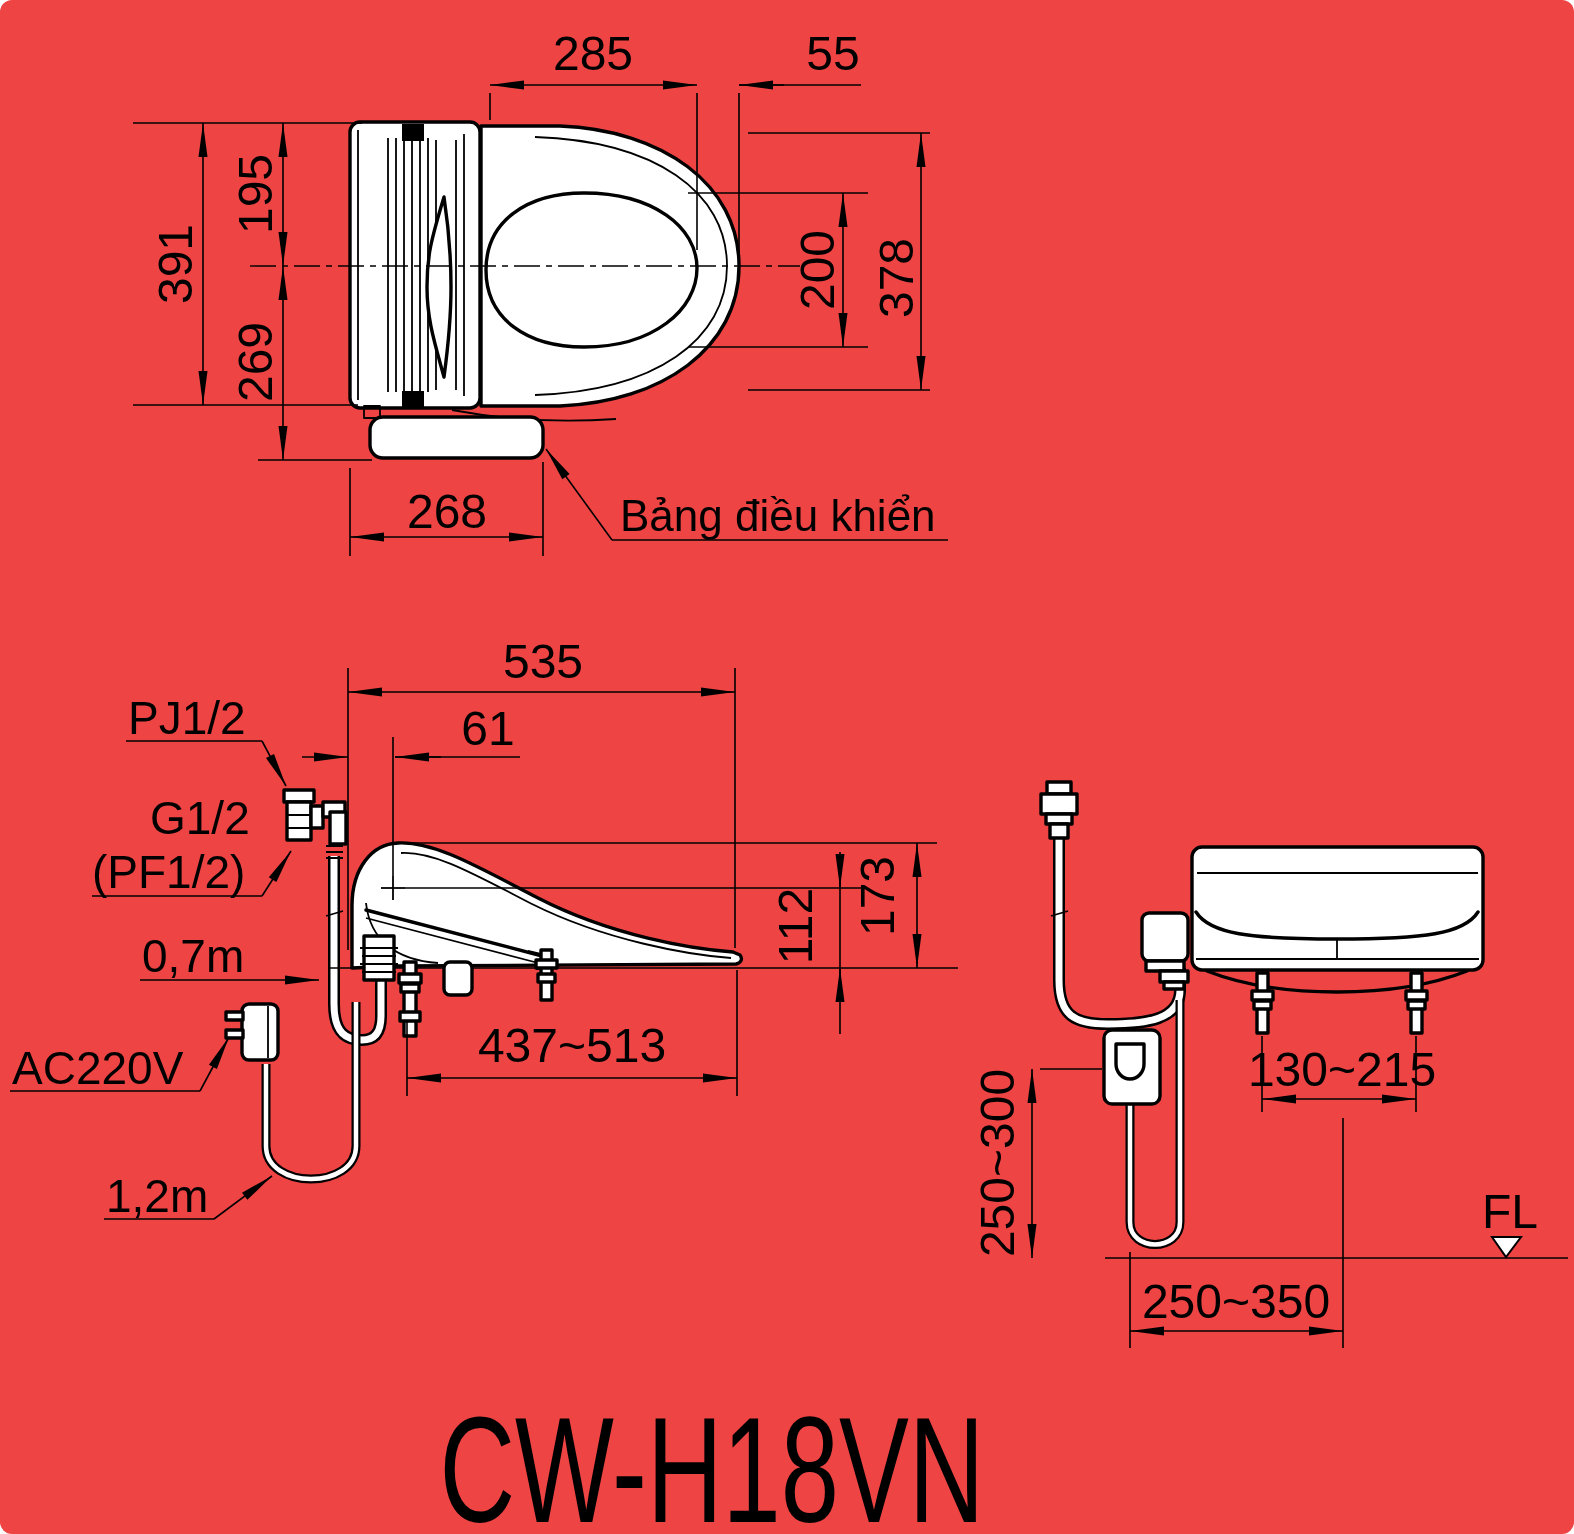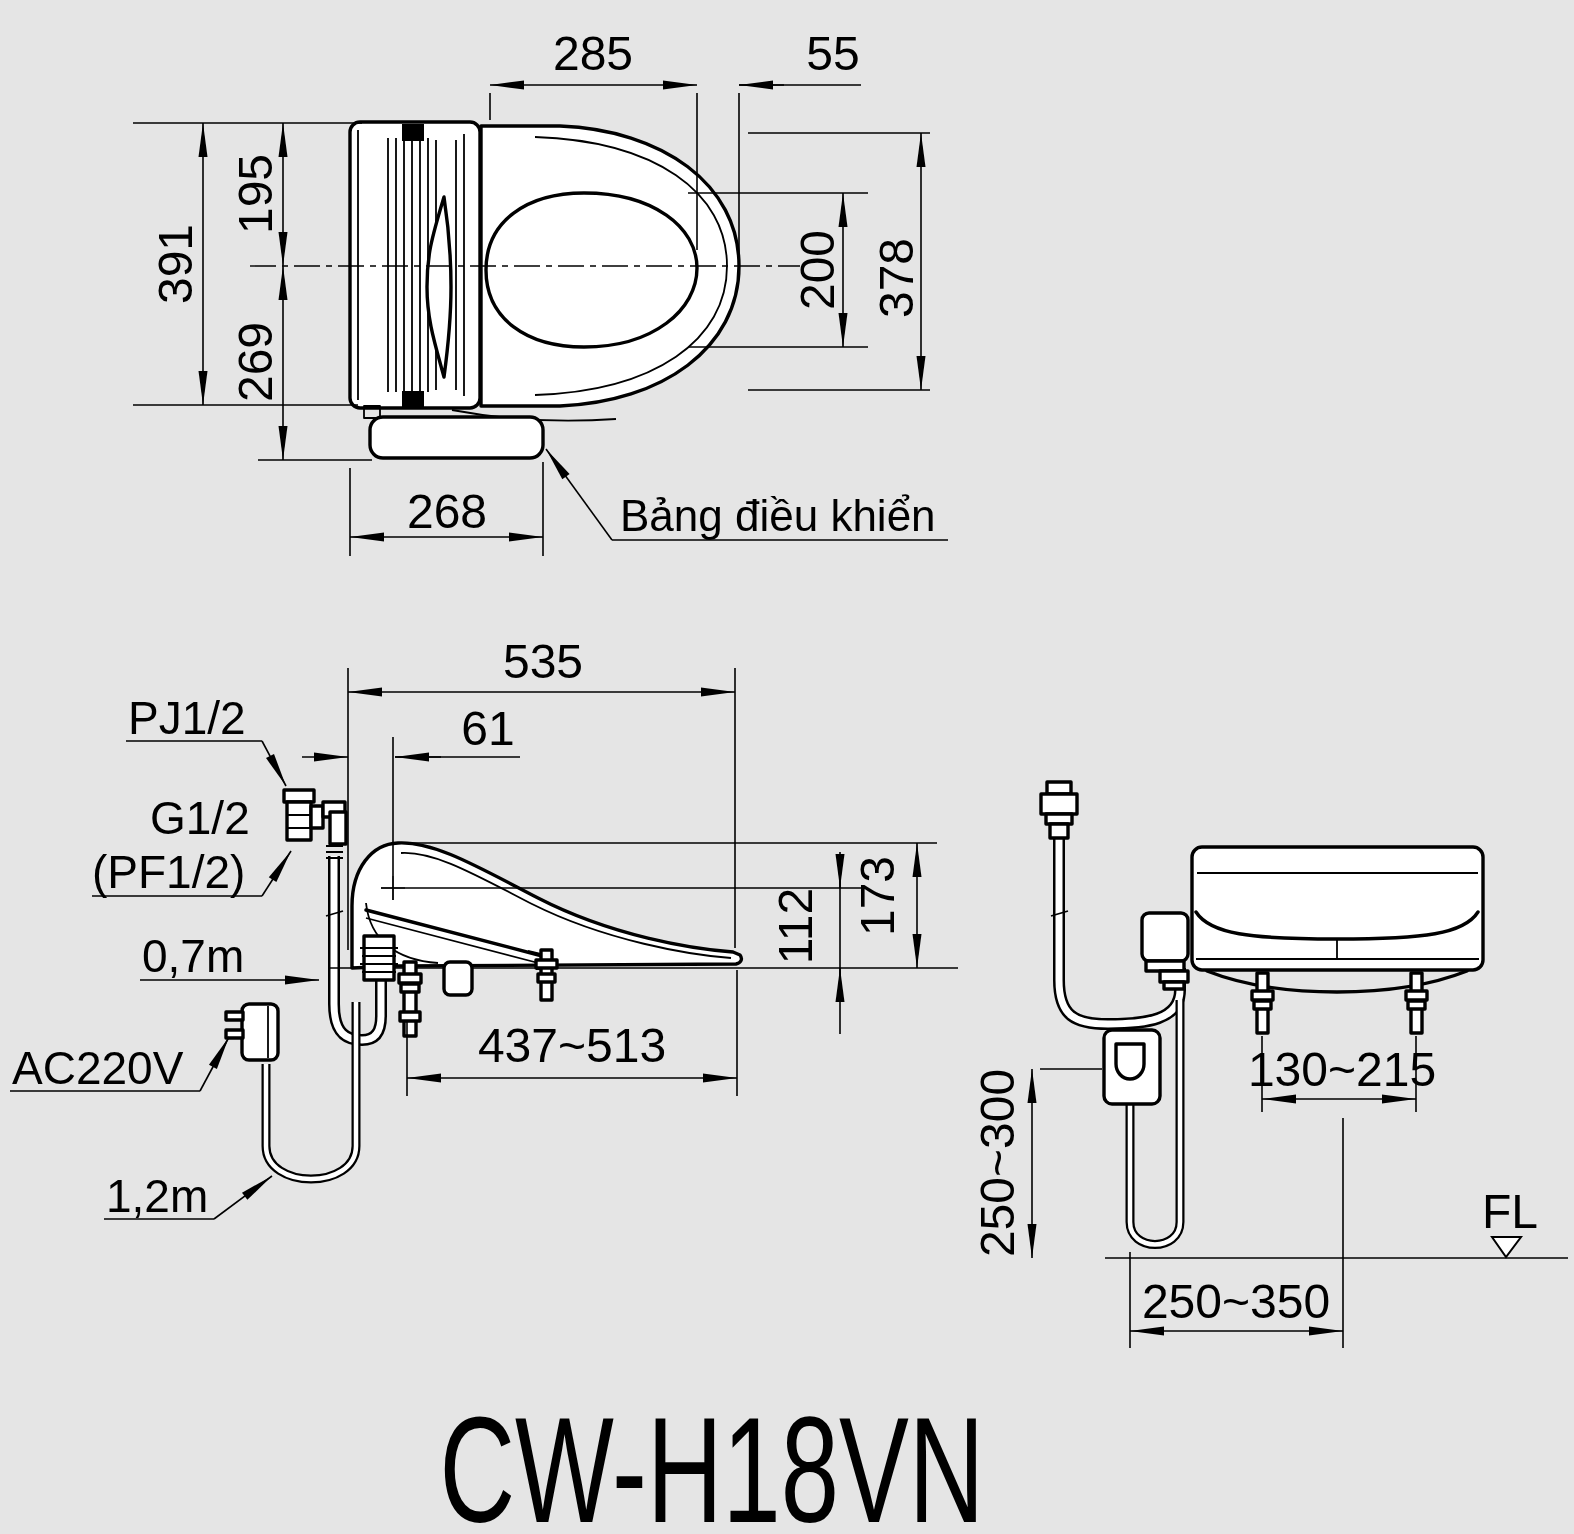--- a/index.html
+++ b/index.html
@@ -1,16 +1,16 @@
 <!DOCTYPE html>
 <html><head>
 <meta charset="utf-8">
 <style>
   html,body{margin:0;padding:0;background:#ffffff;}
-  .stage{width:1574px;height:1534px;position:relative;background:#e5e5e5;}
+  .stage{width:1574px;height:1534px;position:relative;background:#ef4444;border-radius:12px;}
   svg{display:block;}
   .ol{stroke:#000;fill:none;stroke-width:3.4;stroke-linejoin:round;stroke-linecap:round;}
   .olw{stroke:#000;fill:#fff;stroke-width:3.4;stroke-linejoin:round;}
   .thin{stroke:#000;fill:none;stroke-width:1.8;stroke-linejoin:round;}
   .dim{stroke:#000;fill:none;stroke-width:1.6;}
   .cl{stroke:#000;fill:none;stroke-width:1.4;stroke-dasharray:26 6 6 6;}
   .hoseB{stroke:#000;fill:none;stroke-width:12;}
   .hoseW{stroke:#fff;fill:none;stroke-width:7;}
   .cordB{stroke:#000;fill:none;stroke-width:9;}
   .cordW{stroke:#fff;fill:none;stroke-width:4.5;}

